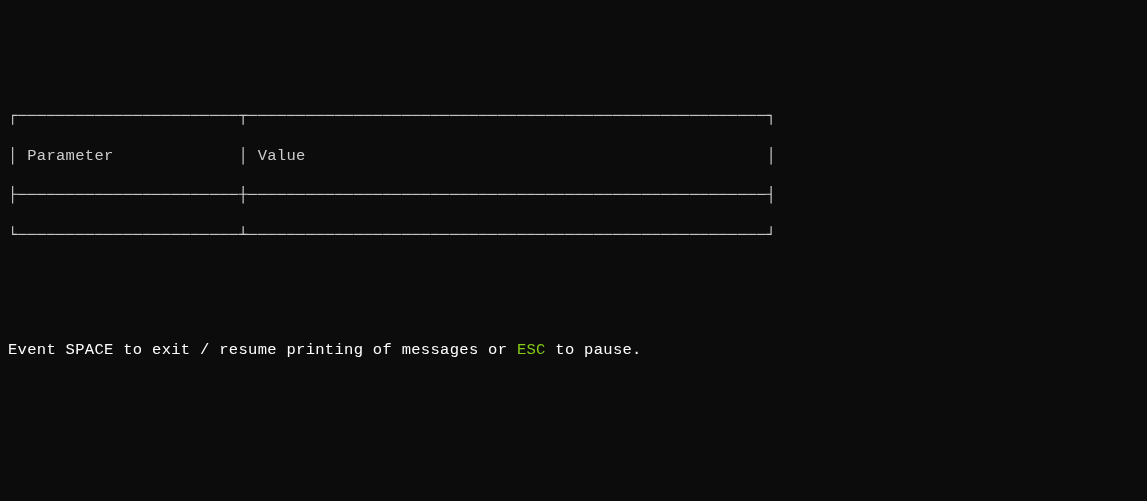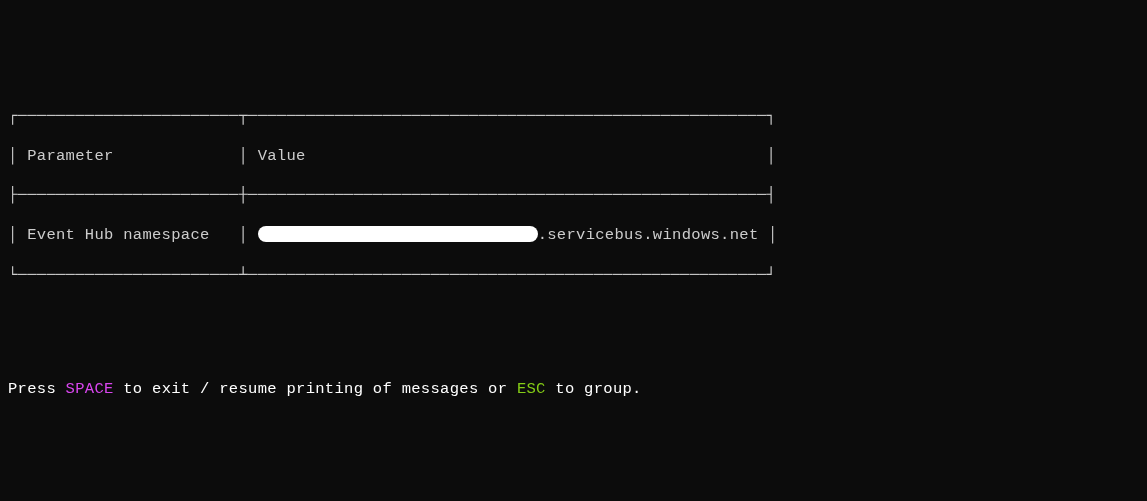--- a/index.html
+++ b/index.html
@@ -9,45 +9,44 @@
       font-family: 'Consolas', 'Courier New', monospace;
       font-size: 15.5px;
       line-height: 1.28;
       padding: 8px 8px;
       white-space: pre;
       letter-spacing: 0.3px;
     }
     .table-border { color: #cccccc; }
     .table-row { white-space: pre; }
     .instruction { color: #ffffff; margin-top: 1em; }
-    .key-space { color: #d946ef; font-weight: normal; }
+    .key-space { color: #ffffff; font-weight: normal; }
     .key-esc { color: #84cc16; font-weight: normal; }
     .redacted {
       display: inline-block;
       background: #ffffff;
       border-radius: 8px;
       height: 16px;
       vertical-align: -3px;
     }
     .prompt-line { white-space: pre; }
   </style>
 </head>
 <body>
 
 
 
 <div>
 <div class="table-row table-border">┌───────────────────────┬──────────────────────────────────────────────────────┐</div>
 <div class="table-row"><span class="table-border">│ </span><span>Parameter</span><span class="table-border">             │ </span><span>Value</span><span class="table-border">                                                │</span></div>
 <div class="table-row table-border">├───────────────────────┼──────────────────────────────────────────────────────┤</div>
-<div class="table-row"><span class="table-border">│ </span><span>Event Hub namespace</span><span class="table-border">   │ </span><span class="redacted" style="width:280px;"></span><span>.servicebus.windows.net</span><span class="table-border"> │</span></div>
 <div class="table-row table-border">└───────────────────────┴──────────────────────────────────────────────────────┘</div>
 </div>
 <div class="prompt-line">&nbsp;</div>
-<div class="instruction prompt-line"><span>Press </span><span class="key-space">SPACE</span><span> to exit / resume printing of messages or </span><span class="key-esc">ESC</span><span> to group.</span></div>
+<div class="instruction prompt-line"><span>Event </span><span class="key-space">SPACE</span><span> to exit / resume printing of messages or </span><span class="key-esc">ESC</span><span> to pause.</span></div>
 <div class="prompt-line">&nbsp;</div>
 
 
 
 
 
 
 
 
 

